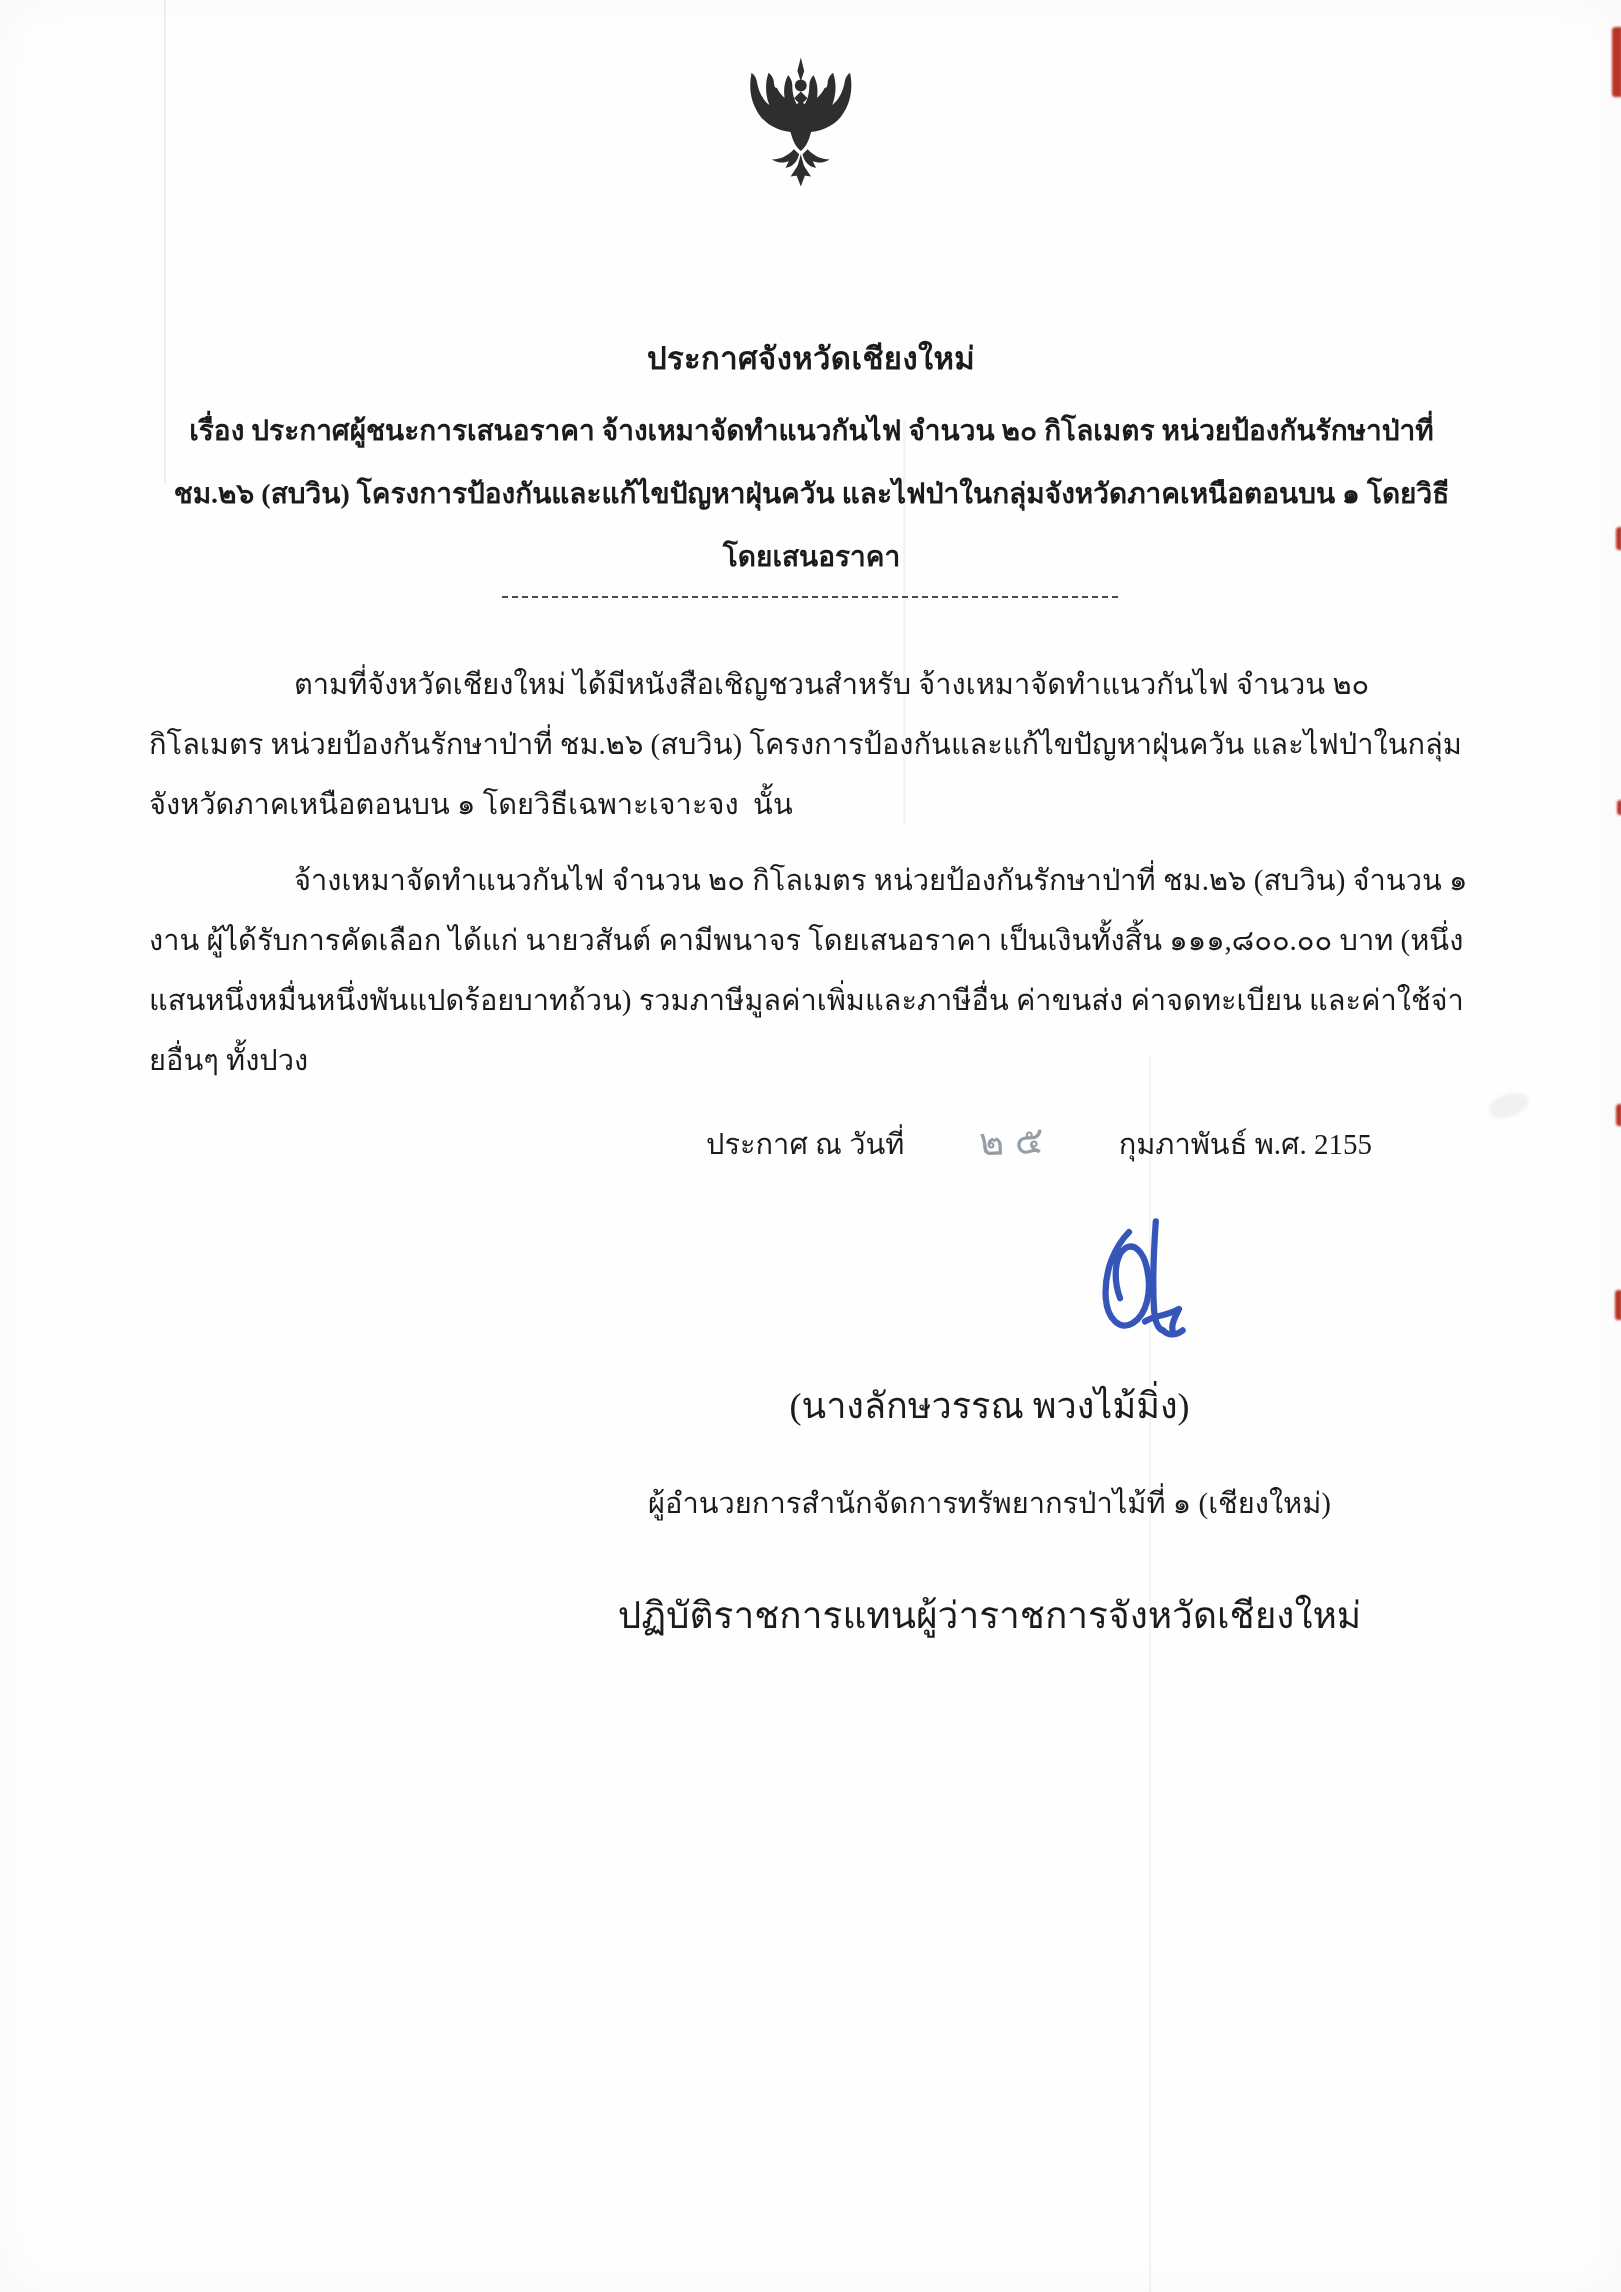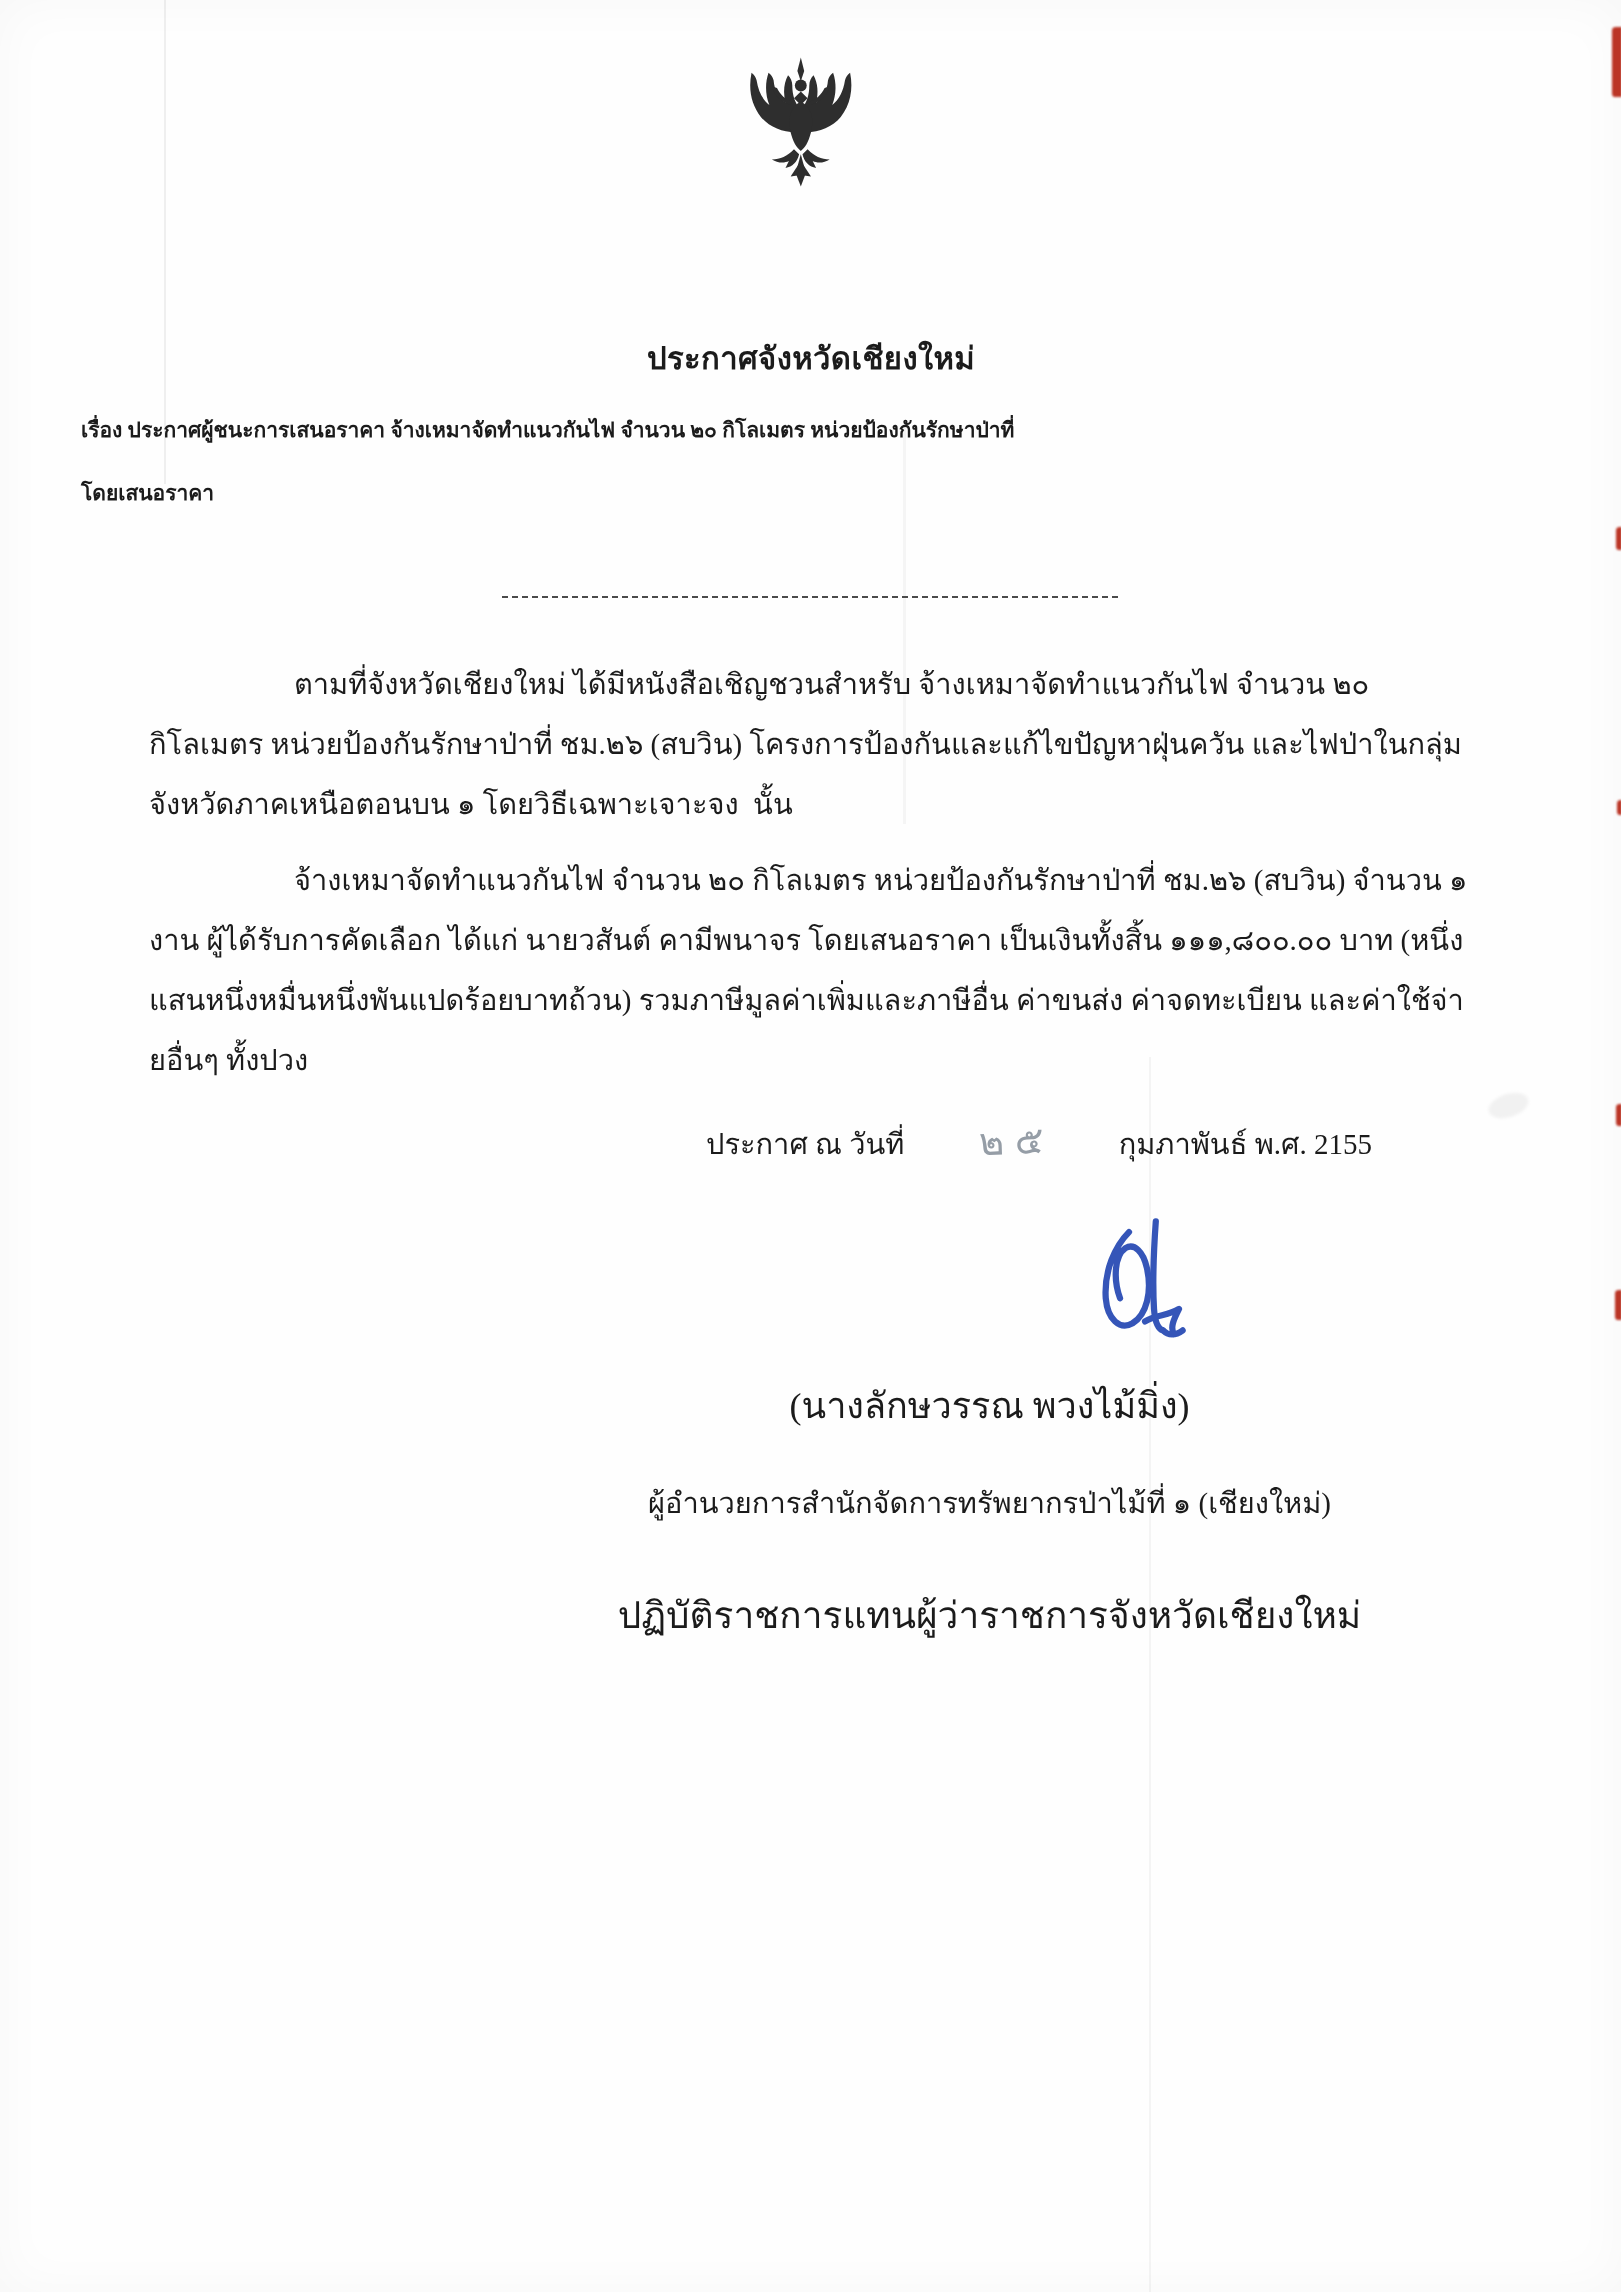--- a/index.html
+++ b/index.html
@@ -39,22 +39,22 @@
 
   .doc-title {
     position: absolute; top: 333px; left: 0; width: 1622px;
     text-align: center;
     font-size: 31px; font-weight: 700;
     letter-spacing: 0.4px;
   }
 
   .subject {
     position: absolute; top: 399px; left: 81px; width: 1461px;
-    text-align: left;
-    font-size: 21px; font-weight: 700;
+    text-align: center;
+    font-size: 28px; font-weight: 700;
     line-height: 63px;
   }
   .subject-line { white-space: normal; }
 
   .divider {
     position: absolute; top: 596px; left: 502px; width: 616px;
     border-top: 2.7px dashed #4a4a4a;
   }
 
   .body-text {
@@ -125,20 +125,21 @@
         <path d="M100,126 L88,144 L96,143 Z"></path>
         <path d="M100,126 L112,144 L104,143 Z"></path>
       </g>
     </svg>
   </div>
 
   <div class="doc-title">ประกาศจังหวัดเชียงใหม่</div>
 
   <div class="subject">
     <div class="subject-line">เรื่อง ประกาศผู้ชนะการเสนอราคา จ้างเหมาจัดทำแนวกันไฟ จำนวน ๒๐ กิโลเมตร หน่วยป้องกันรักษาป่าที่</div>
+    <div class="subject-line">ชม.๒๖ (สบวิน) โครงการป้องกันและแก้ไขปัญหาฝุ่นควัน และไฟป่าในกลุ่มจังหวัดภาคเหนือตอนบน ๑ โดยวิธี</div>
     <div class="subject-line">โดยเสนอราคา</div>
   </div>
 
   <div class="divider"></div>
 
   <div class="body-text">
     <p>ตามที่จังหวัดเชียงใหม่ ได้มีหนังสือเชิญชวนสำหรับ จ้างเหมาจัดทำแนวกันไฟ จำนวน ๒๐ กิโลเมตร หน่วยป้องกันรักษาป่าที่ ชม.๒๖ (สบวิน) โครงการป้องกันและแก้ไขปัญหาฝุ่นควัน และไฟป่าในกลุ่มจังหวัดภาคเหนือตอนบน ๑ โดยวิธีเฉพาะเจาะจง  นั้น</p>
     <p>จ้างเหมาจัดทำแนวกันไฟ จำนวน ๒๐ กิโลเมตร หน่วยป้องกันรักษาป่าที่ ชม.๒๖ (สบวิน) จำนวน ๑ งาน ผู้ได้รับการคัดเลือก ได้แก่ นายวสันต์ คามีพนาจร โดยเสนอราคา เป็นเงินทั้งสิ้น ๑๑๑,๘๐๐.๐๐ บาท (หนึ่งแสนหนึ่งหมื่นหนึ่งพันแปดร้อยบาทถ้วน) รวมภาษีมูลค่าเพิ่มและภาษีอื่น ค่าขนส่ง ค่าจดทะเบียน และค่าใช้จ่ายอื่นๆ ทั้งปวง</p>
   </div>
 

